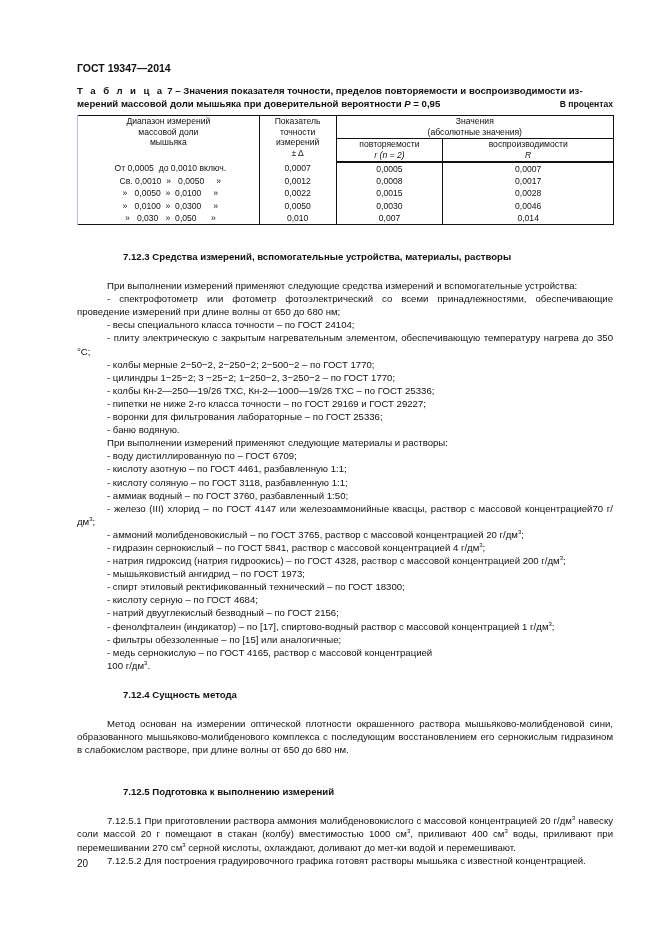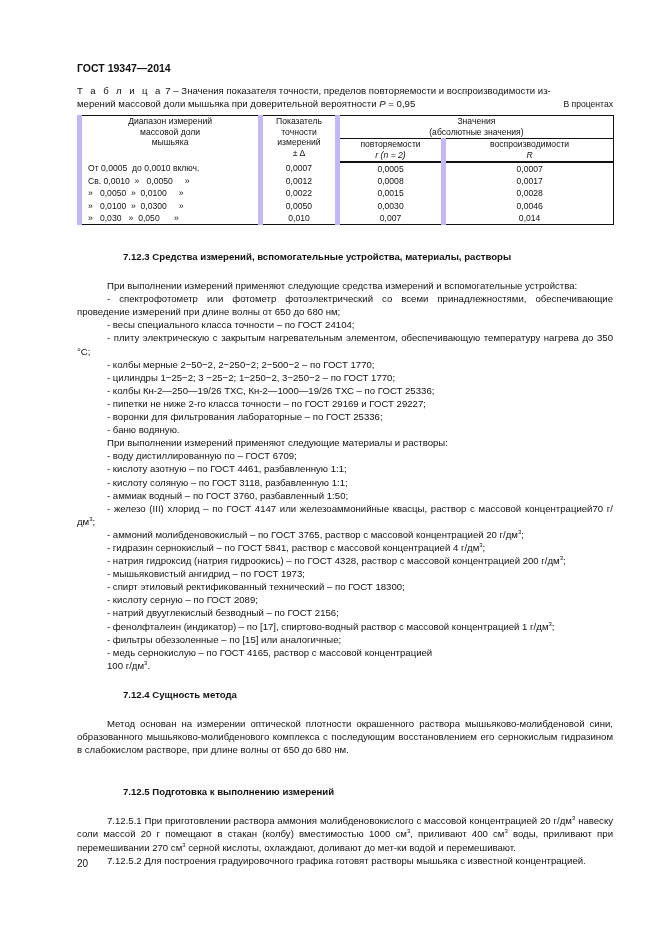--- a/index.html
+++ b/index.html
@@ -1,33 +1,33 @@
 <!DOCTYPE html>
 <html><head>
 <meta charset="utf-8">
 <style>
   html, body { margin: 0; padding: 0; background: #ffffff; }
   body { width: 661px; height: 935px; position: relative; overflow: hidden;
          font-family: "Liberation Sans", sans-serif; color: #111; }
   .page { position: absolute; left: 0; top: 0; width: 661px; height: 935px; }
   .hdr { position: absolute; left: 77px; top: 62px; font-size: 10.5px; font-weight: bold; }
-  .caption { position: absolute; left: 77px; top: 85px; width: 536px; font-size: 9.6px; line-height: 12.6px; text-align: justify; }
+  .caption { position: absolute; left: 77px; top: 85px; width: 536px; font-size: 9.6px; line-height: 12.6px; text-align: justify; font-weight: bold; }
   .caption .spaced { letter-spacing: 2.4px; }
   .caption .units { position: absolute; right: 0; top: 12.6px; font-size: 8.6px; }
   .caption i { font-style: italic; }
   table.t { position: absolute; left: 77px; top: 115px; width: 537px; border-collapse: collapse;
             font-size: 8.6px; line-height: 10.6px; }
-  table.t td { border-left: 5px solid #c4b5fd; border-right: 1px solid #111; padding: 0 2px; text-align: center; vertical-align: top; }
+  table.t td { border-left: 1px solid #c4b5fd; border-right: 1px solid #111; padding: 0 2px; text-align: center; vertical-align: top; }
   table.t { border: 1.6px solid #111; }
   table.t tr.h1 td { height: 22px; }
   table.t tr.h2 td { height: 22px; }
   table.t td.bt { border-top: 1px solid #111; }
   table.t tr.hend td { border-bottom: 2px solid #111; }
   table.t tbody.body td { padding-top: 0; padding-bottom: 0; height: 12.2px; line-height: 12.2px; text-align: center; }
-  table.t tbody.body td.rng { text-align: left; padding-left: 6px; }
+  table.t tbody.body td.rng { text-align: center; padding-left: 6px; }
   .body-text { position: absolute; left: 77px; top: 234px; width: 536px; font-size: 9.6px; line-height: 13.1px; }
   .p { text-align: justify; text-indent: 30px; margin: 0; }
   .li { margin: 0; padding-left: 30px; }
   .li-j { margin: 0; text-indent: 30px; text-align: justify; }
   .h { font-weight: bold; margin: 16px; padding-left: 30px; }
   .gap { height: 13px; }
   sup { font-size: 6px; line-height: 0; vertical-align: 4px; }
   .pagenum { position: absolute; left: 77px; top: 858px; font-size: 10px; }
 </style>
 </head>
@@ -130,21 +130,21 @@
     <p class="li">- воду дистиллированную по – ГОСТ 6709;</p>
     <p class="li">- кислоту азотную – по ГОСТ 4461, разбавленную 1:1;</p>
     <p class="li">- кислоту соляную – по ГОСТ 3118, разбавленную 1:1;</p>
     <p class="li">- аммиак водный – по ГОСТ 3760, разбавленный 1:50;</p>
     <p class="li-j"><span>- железо (III) хлорид – по ГОСТ 4147 или железоаммонийные квасцы, раствор с массовой концентрацией70 г/дм</span><sup>3</sup><span>;</span></p>
     <p class="li"><span>- аммоний молибденовокислый – по ГОСТ 3765, раствор с массовой концентрацией 20 г/дм</span><sup>3</sup><span>;</span></p>
     <p class="li"><span>- гидразин сернокислый – по ГОСТ 5841, раствор с массовой концентрацией 4 г/дм</span><sup>3</sup><span>;</span></p>
     <p class="li-j"><span>- натрия гидроксид  (натрия гидроокись) – по ГОСТ 4328, раствор с массовой концентрацией 200 г/дм</span><sup>3</sup><span>;</span></p>
     <p class="li">- мышьяковистый ангидрид – по ГОСТ 1973;</p>
     <p class="li">- спирт этиловый ректификованный технический – по ГОСТ 18300;</p>
-    <p class="li">- кислоту серную – по ГОСТ 2089;</p>
+    <p class="li">- кислоту серную – по ГОСТ 4684;</p>
     <p class="li">- натрий двууглекислый безводный – по ГОСТ 2156;</p>
     <p class="li-j"><span>- фенолфталеин (индикатор) – по [17], спиртово-водный раствор с массовой концентрацией 1 г/дм</span><sup>3</sup><span>;</span></p>
     <p class="li">- фильтры обеззоленные – по [15] или аналогичные;</p>
     <p class="li">- медь сернокислую – по ГОСТ 4165, раствор с массовой концентрацией</p>
     <p class="li"><span>100 г/дм</span><sup>3</sup><span>.</span></p>
 
     <p class="h">7.12.4 Сущность метода</p>
     <p class="p">Метод основан на измерении оптической плотности окрашенного раствора мышьяково-молибденовой сини, образованного мышьяково-молибденового комплекса с последующим восстановлением его сернокислым гидразином в слабокислом растворе, при длине волны от 650 до 680 нм.</p>
     <div class="gap"></div>
 

